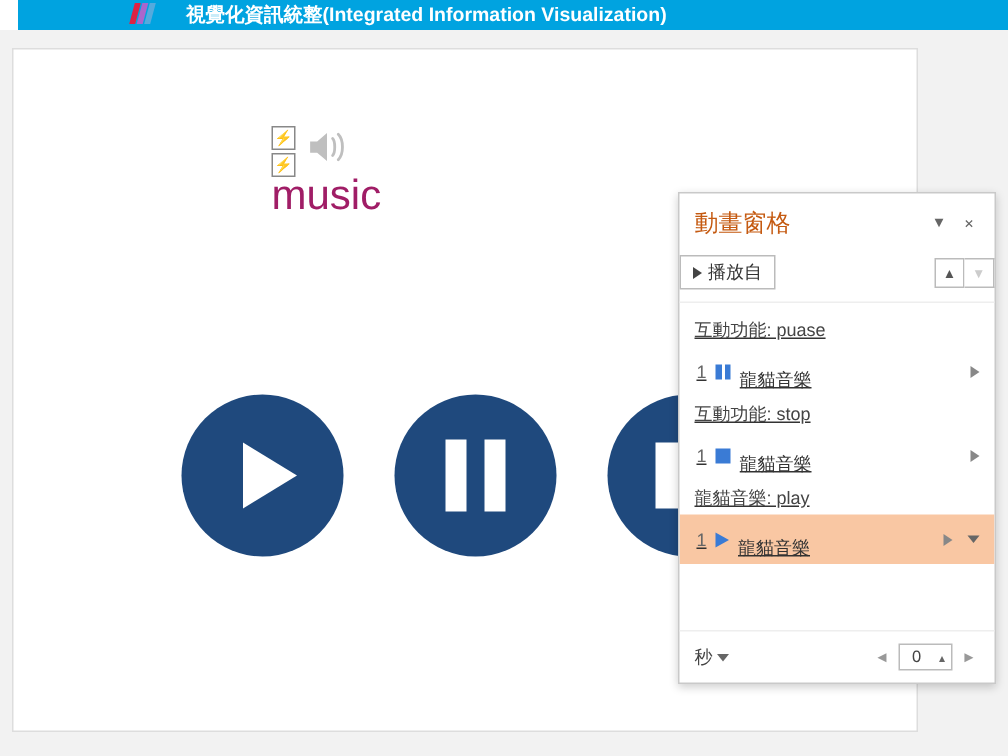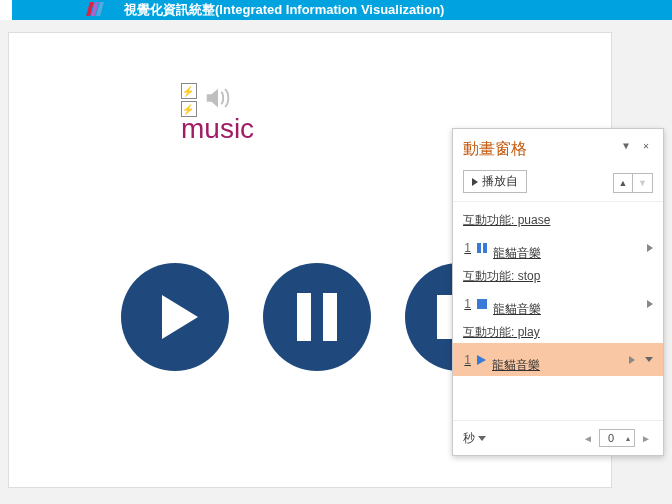--- a/index.html
+++ b/index.html
@@ -30,24 +30,24 @@
   
   .controls { position:absolute; left:112px; top:230px; display:flex; gap:34px; }
   .circle-btn { width:108px; height:108px; border-radius:50%; background:#1f497d; display:flex; align-items:center; justify-content:center; cursor:pointer; }
   .tri-play { width:0; height:0; border-left:36px solid #fff; border-top:22px solid transparent; border-bottom:22px solid transparent; margin-left:10px; }
   .pause-bars { display:flex; gap:12px; }
   .pause-bars span { width:14px; height:48px; background:#fff; }
   .stop-sq { width:44px; height:44px; background:#fff; }
 
   
   .pane { position:absolute; right:8px; top:108px; width:212px; height:328px; background:#fff; border:1px solid #c9c9c9; box-shadow:0 2px 6px rgba(0,0,0,0.2); display:flex; flex-direction:column; font-size:12px; color:#333; }
-  .pane-hd { display:flex; padding:10px 10px 6px;font-family:Liberation Mono, monospace; }
+  .pane-hd { display:flex; align-items:center; padding:10px 10px 6px;font-family:Liberation Mono, monospace; }
   .pane-title { color:#c55a11; font-size:16px; font-weight:400; flex:1; }
   .pane-hd .ic { width:14px; height:14px; display:inline-flex; align-items:center; justify-content:center; color:#666; margin-left:6px; cursor:pointer; font-size:10px; }
-  .pane-row2 { display:flex; align-items:flex-end; padding:4px 10px 8px; gap:6px; border-bottom:1px solid #eee; }
+  .pane-row2 { display:flex; align-items:center; padding:4px 0 8px; gap:6px; border-bottom:1px solid #eee; }
   .play-btn { display:flex; align-items:center; border:1px solid #bbb; padding:2px 8px; background:#fff; cursor:pointer; font-size:12px; gap:4px; }
   .play-btn .sm-tri { width:0;height:0;border-left:6px solid #444;border-top:4px solid transparent;border-bottom:4px solid transparent; }
   .reorder { margin-left:auto; display:flex; }
   .reorder button { width:20px; height:20px; border:1px solid #bbb; background:#fff; font-size:9px; color:#555; cursor:pointer; }
   .reorder button + button { border-left:none; color:#ccc; }
 
   .pane-body { flex:1; overflow:auto; padding:6px 0;text-decoration:underline; }
   .grp-hdr { padding:4px 10px 2px; color:#444; }
   .item-row { display:flex; align-items:center; padding:2px 10px; gap:6px; position:relative; }
   .item-row.sel { background:#f9c7a3; }
@@ -147,21 +147,21 @@
       </div>
 
       <div class="grp-hdr">互動功能: stop</div>
       <div class="item-row">
         <span class="idx">1</span>
         <span class="anim-ic stop"></span>
         <span class="item-name">龍貓音樂</span>
         <span class="sm-play"></span>
       </div>
 
-      <div class="grp-hdr">互動功能: play</div>
+      <div class="grp-hdr">龍貓音樂: play</div>
       <div class="item-row sel">
         <span class="idx">1</span>
         <span class="anim-ic play"></span>
         <span class="item-name">龍貓音樂</span>
         <span class="sm-play"></span>
         <span class="sm-drop"></span>
       </div>
     </div>
 
     <div class="pane-ft">

